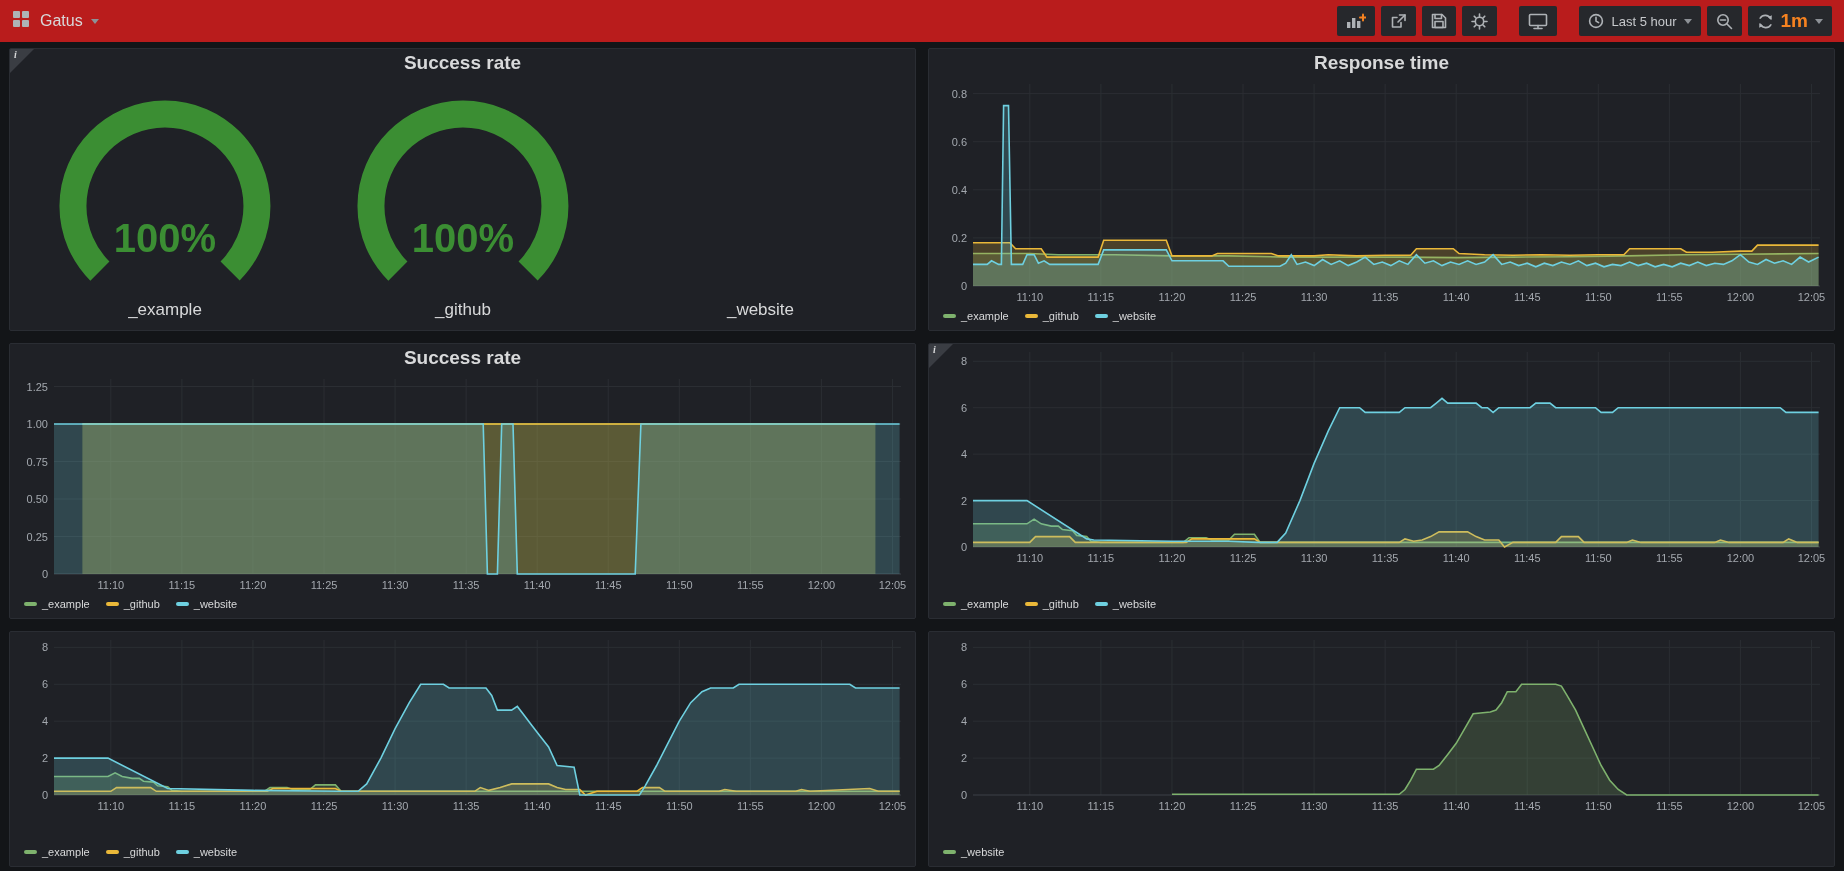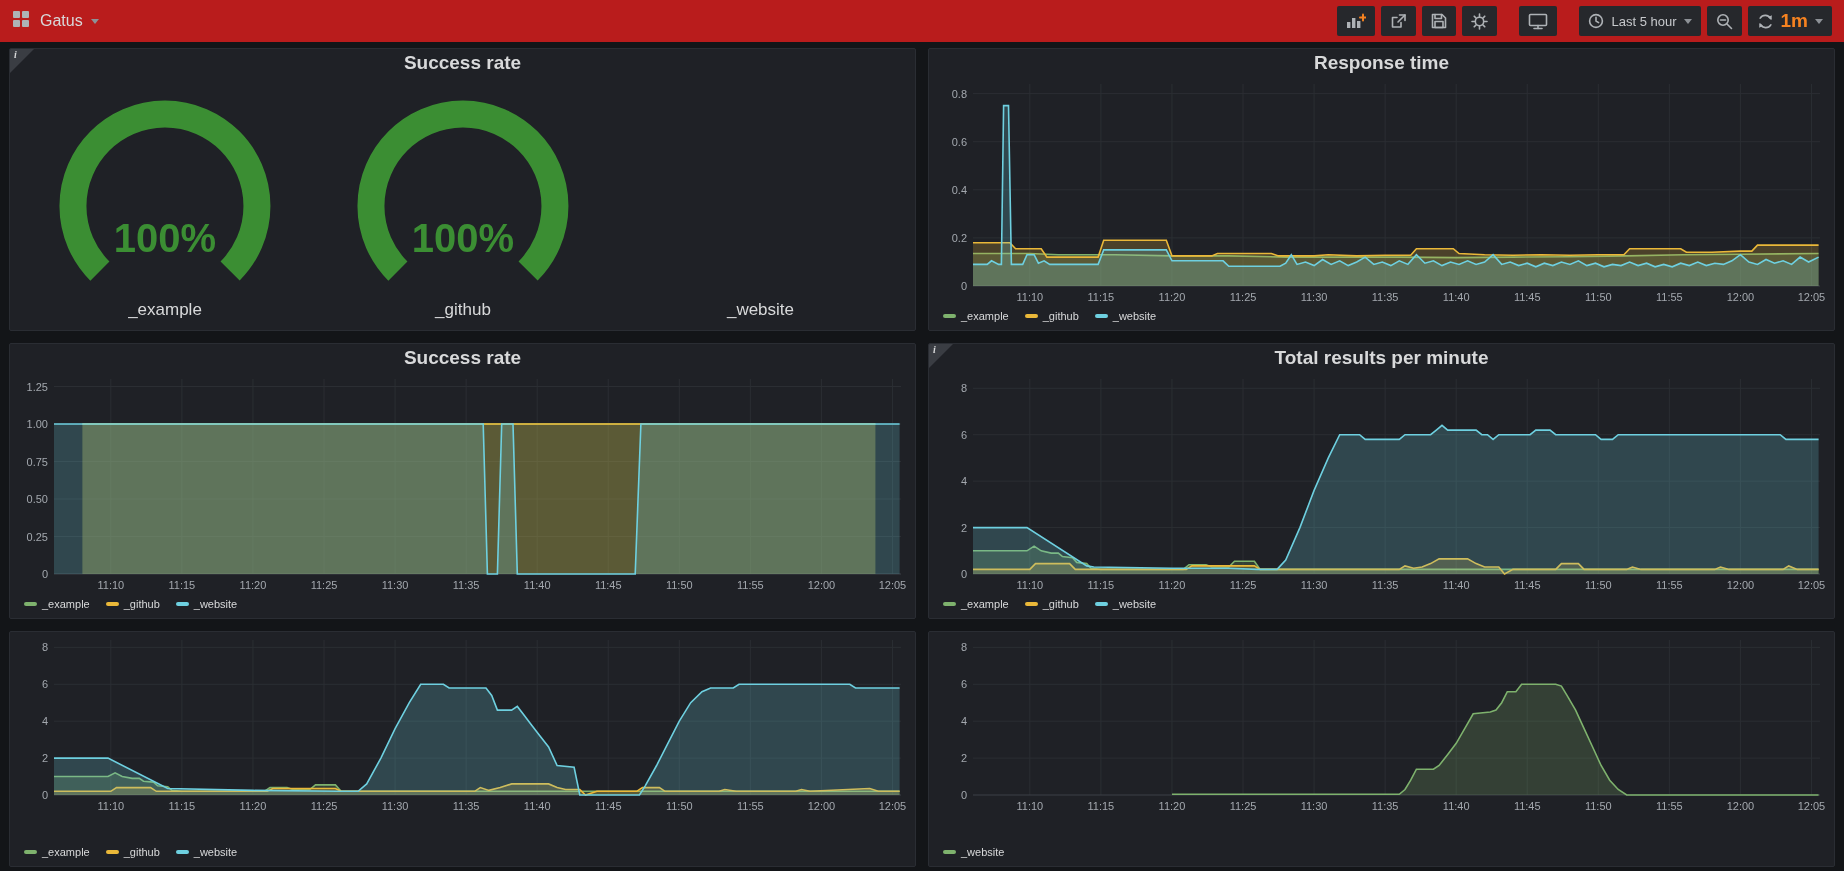--- a/index.html
+++ b/index.html
@@ -302,23 +302,20 @@
             <span>_website</span>
           </li>
         </ul>
     </div>
   </section>
 
   <section class="panel">
     <div class="info-corner">
         <span>i</span>
       </div>
-    <header class="panel-header">
-        <span>Total results per minute</span>
-      </header>
     <div class="panel-body">
       <div class="chart"><svg width="893" height="223">
             <line x1="94.8456375838926" x2="94.8456375838926" y1="8" y2="203" class="grid"></line>
             <text x="94.8456375838926" y="218" class="tick" text-anchor="middle">11:10</text>
             <line x1="165.90268456375833" x2="165.90268456375833" y1="8" y2="203" class="grid"></line>
             <text x="165.90268456375833" y="218" class="tick" text-anchor="middle">11:15</text>
             <line x1="236.9597315436241" x2="236.9597315436241" y1="8" y2="203" class="grid"></line>
             <text x="236.9597315436241" y="218" class="tick" text-anchor="middle">11:20</text>
             <line x1="308.01677852348985" x2="308.01677852348985" y1="8" y2="203" class="grid"></line>
             <text x="308.01677852348985" y="218" class="tick" text-anchor="middle">11:25</text>

